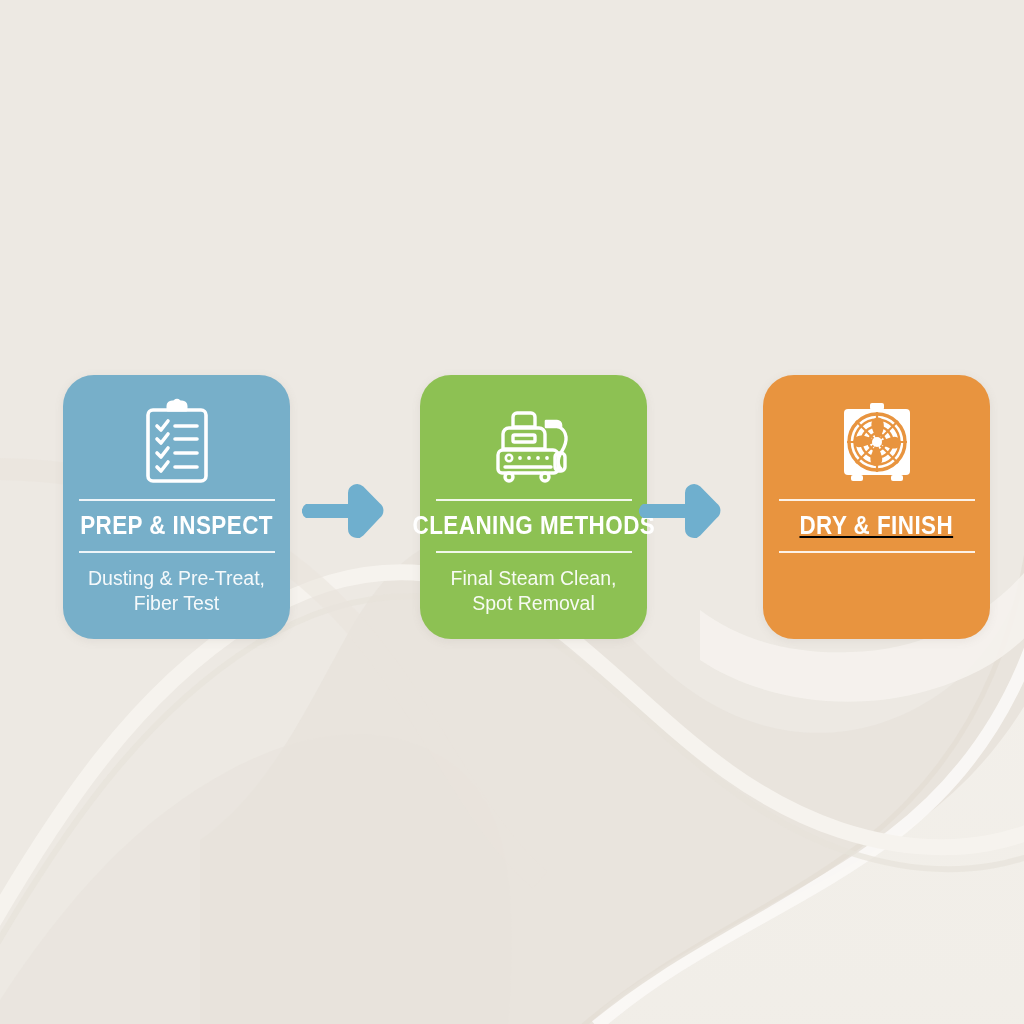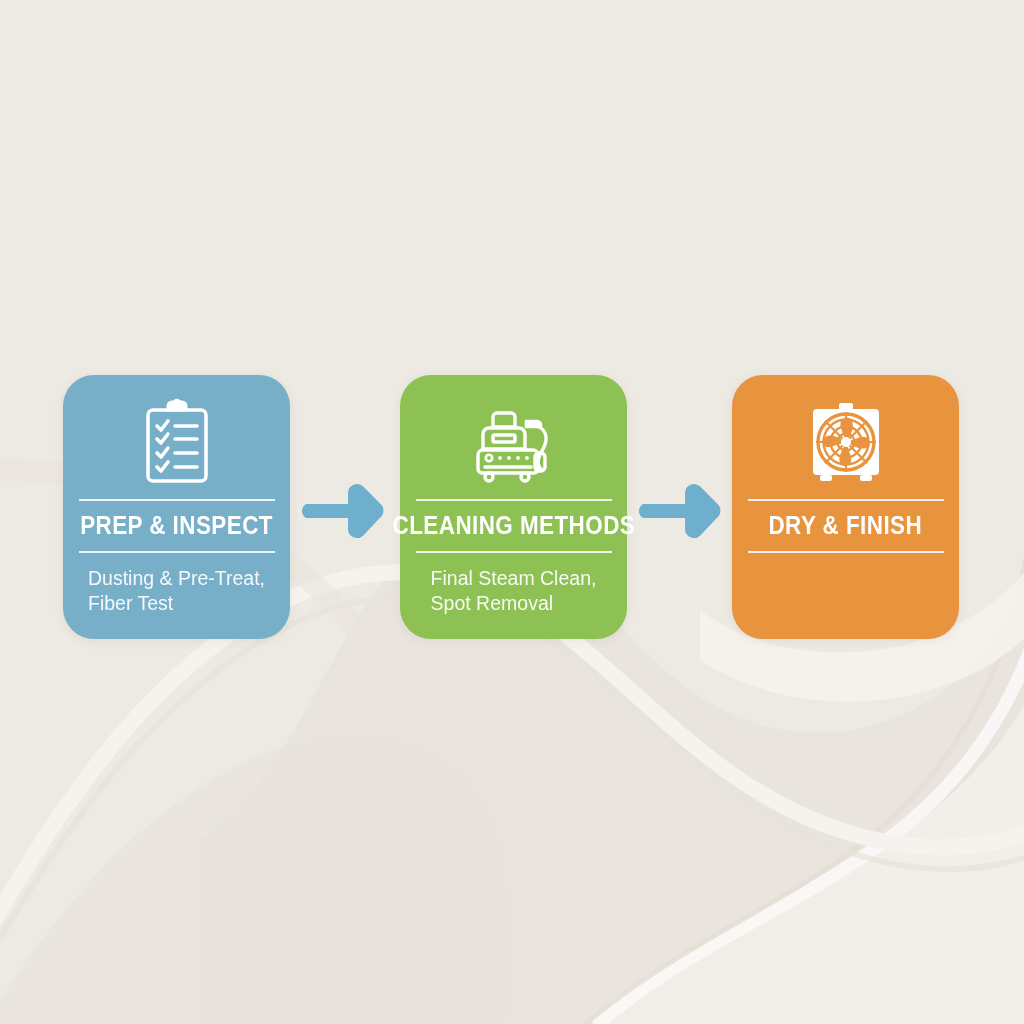--- a/index.html
+++ b/index.html
@@ -35,22 +35,22 @@
     height: 264px;
     border-radius: 31px;
     box-sizing: border-box;
     padding: 16px 14px 12px;
     display: flex;
     flex-direction: column;
     align-items: center;
     box-shadow: 0 2px 10px rgba(120,110,95,0.10);
   }
   #card-1 { left: 63px;  background: #77AFC9; }
-  #card-2 { left: 400px; background: #8DC153; }
-  #card-3 { left: 732px; background: #E8943F; }
+  #card-2 { left: 420px; background: #8DC153; }
+  #card-3 { left: 763px; background: #E8943F; text-decoration: underline; }
 
   .card-icon {
     height: 88px;
     display: flex;
     align-items: center;
     justify-content: center;
     margin-top: 6px;
   }
   .card-icon svg { display: block; }
 
@@ -73,20 +73,21 @@
     line-height: 1;
     padding: 12px 0 12px;
     transform: scaleX(0.88);
     white-space: nowrap;
   }
 
   .card-sub {
     font-size: 19.5px;
     line-height: 1.33;
     color: rgba(255,255,255,0.93);
+    text-align: center;
     margin-top: 13px;
     white-space: pre-line;
   }
 
   
   .arrow {
     position: absolute;
     top: 107px;
     width: 84px;
     height: 58px;

